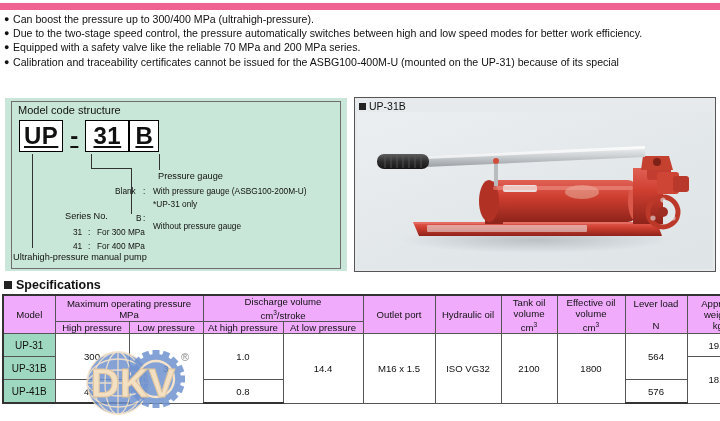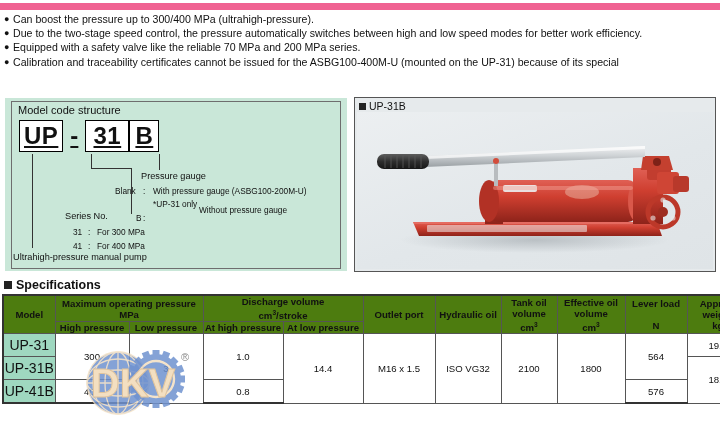--- a/index.html
+++ b/index.html
@@ -59,23 +59,23 @@
   .spec-head .sq{width:8px;height:8px;margin-right:4px;}
 
   table.spec{
     position:absolute;left:2px;top:294px;width:716px;
     border-collapse:collapse;table-layout:fixed;
     font-size:9.6px;
   }
   table.spec th,table.spec td{
     border:1px solid #555;text-align:center;vertical-align:middle;padding:0;
   }
-  table.spec thead th{background:#4d7c0f;font-weight:bold;line-height:11px;}
+  table.spec thead th{background:#f0abfc;font-weight:normal;line-height:11px;}
   table.spec tbody td{background:#ffffff;height:22px;}
-  td.model-cell{background:#9fd8c0 !important;text-align:left;padding-left:6px;font-size:14px;}
+  td.model-cell{background:#9fd8c0 !important;text-align:left;padding-left:6px;font-size:10px;}
   .sup{font-size:6.6px;vertical-align:super;}
   .outer-top{border-top:2px solid #333 !important;}
   .outer-bot{border-bottom:2px solid #333 !important;}
   .outer-l{border-left:2px solid #333 !important;margin-top:11px;}
   .outer-r{border-right:2px solid #333 !important;}
 
   
   .watermark{position:absolute;left:73px;top:347px;width:125px;height:72px;pointer-events:none;}
 </style>
 </head>
@@ -116,28 +116,28 @@
   </div>
 
   <div class="ln lnv" style="left:27px;top:56px;height:94px;"></div>
 
   <div class="ln lnv" style="left:86px;top:56px;height:14px;"></div>
   <div class="ln lnh" style="left:86px;top:70px;width:40px;"></div>
   <div class="ln lnv" style="left:126px;top:70px;height:46px;"></div>
 
   <div class="ln lnv" style="left:154px;top:56px;height:16px;"></div>
 
-  <div class="lbl b" style="left:136px;top:73px;">Pressure gauge</div>
+  <div class="lbl b" style="left:153px;top:73px;">Pressure gauge</div>
   <div class="lbl" style="left:110px;top:88px;">Blank</div>
   <div class="lbl" style="left:138px;top:88px;">:</div>
   <div class="lbl" style="left:148px;top:88px;">With pressure gauge (ASBG100-200M-U)</div>
   <div class="lbl" style="left:148px;top:101px;">*UP-31 only</div>
   <div class="lbl" style="left:131px;top:115px;">B</div>
   <div class="lbl" style="left:138px;top:115px;">:</div>
-  <div class="lbl" style="left:148px;top:107px;margin-left:46px;">Without pressure gauge</div>
+  <div class="lbl" style="left:148px;top:123px;">Without pressure gauge</div>
 
   <div class="lbl b" style="left:60px;top:113px;">Series No.</div>
   <div class="lbl" style="left:68px;top:129px;">31</div>
   <div class="lbl" style="left:83px;top:129px;">:</div>
   <div class="lbl" style="left:92px;top:129px;">For 300 MPa</div>
   <div class="lbl" style="left:68px;top:143px;">41</div>
   <div class="lbl" style="left:83px;top:143px;">:</div>
   <div class="lbl" style="left:92px;top:143px;">For 400 MPa</div>
 
   <div class="lbl b" style="left:8px;top:154px;">Ultrahigh-pressure manual pump</div>

